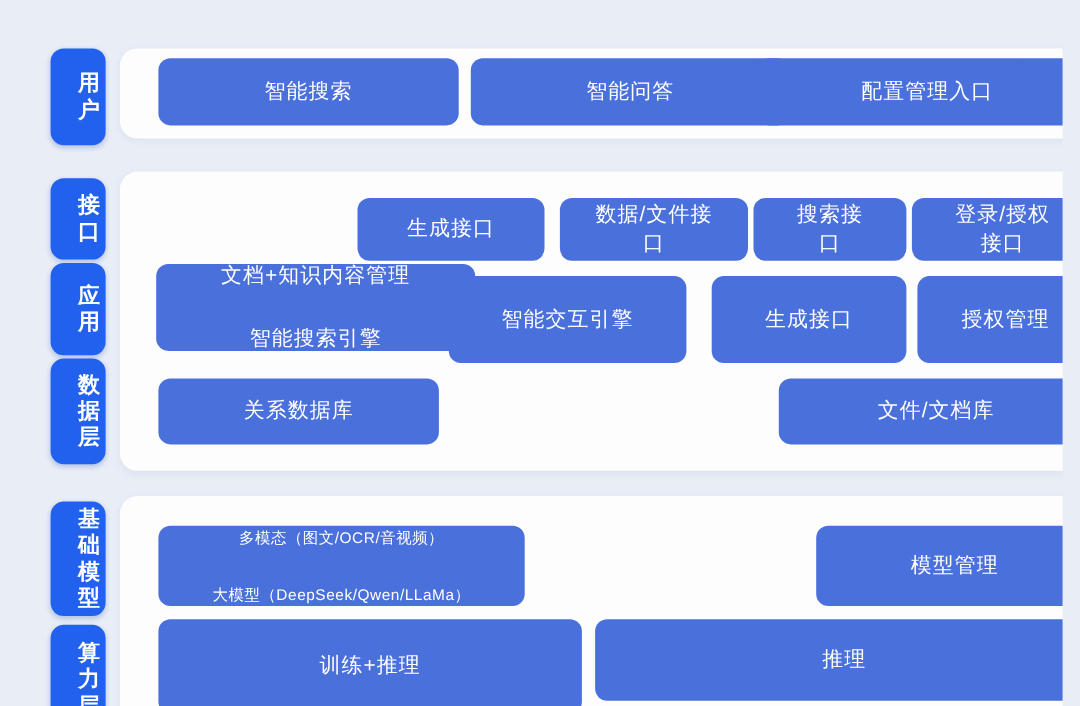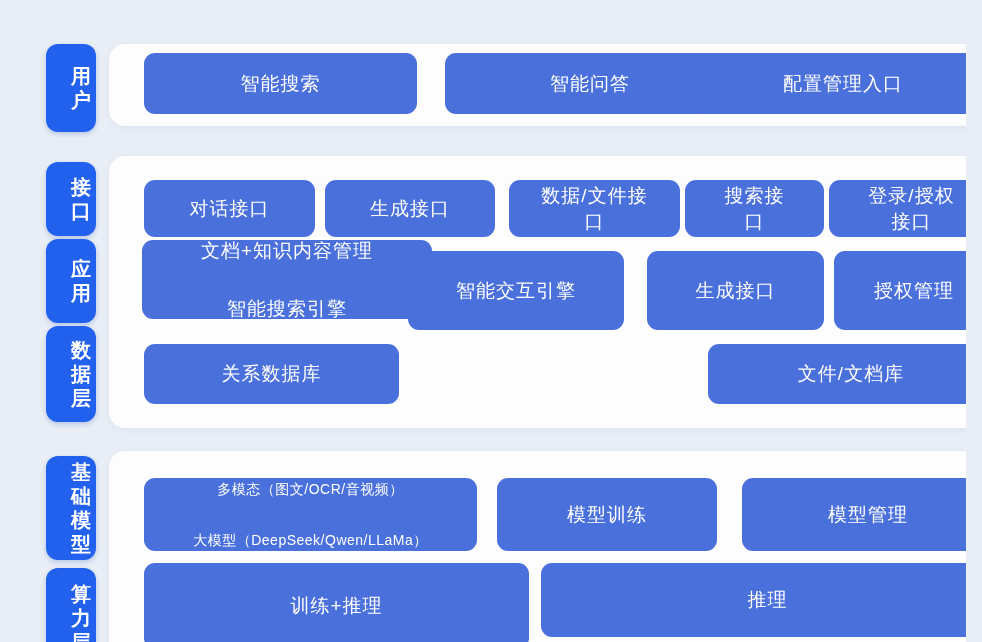--- a/index.html
+++ b/index.html
@@ -86,33 +86,30 @@
     <span class="vtext">基础模型</span>
   </div>
   <div class="pill" style="top:536px;height:100px">
     <span class="vtext">算力层</span>
   </div>
 
   <div class="panel" style="top:12px;height:82px">
     <div class="node" style="left:35px;top:9px;width:273px;height:61px">
       <span>智能搜索</span>
     </div>
-    <div class="node" style="left:336px;top:9px;width:290px;height:61px">
+    <div class="node" style="left:319px;top:9px;width:290px;height:61px">
       <span>智能问答</span>
     </div>
     <div class="node" style="left:579px;top:9px;width:310px;height:61px">
       <span>配置管理入口</span>
     </div>
   </div>
 
   <div class="panel" style="top:124px;height:272px">
 
-    <div class="node" style="left:35px;top:24px;width:171px;height:57px">
-      <span>对话接口</span>
-    </div>
     <div class="node" style="left:216px;top:24px;width:170px;height:57px">
       <span>生成接口</span>
     </div>
     <div class="node" style="left:400px;top:24px;width:171px;height:57px">
       <span>数据/文件接口</span>
     </div>
     <div class="node" style="left:576px;top:24px;width:139px;height:57px">
       <span>搜索接口</span>
     </div>
     <div class="node" style="left:720px;top:24px;width:165px;height:57px">
@@ -140,23 +137,20 @@
       <span>文件/文档库</span>
     </div>
   </div>
 
   <div class="panel" style="top:419px;height:218px">
 
     <div class="node" style="left:35px;top:27px;width:333px;height:73px">
       <span class="small">多模态（图文/OCR/音视频）</span>
       <span class="small">大模型（DeepSeek/Qwen/LLaMa）</span>
     </div>
-    <div class="node" style="left:388px;top:27px;width:220px;height:73px">
-      <span>模型训练</span>
-    </div>
     <div class="node" style="left:633px;top:27px;width:252px;height:73px">
       <span>模型管理</span>
     </div>
 
     <div class="node" style="left:35px;top:112px;width:385px;height:86px">
       <span>训练+推理</span>
     </div>
     <div class="node" style="left:432px;top:112px;width:453px;height:74px">
       <span>推理</span>
     </div>

